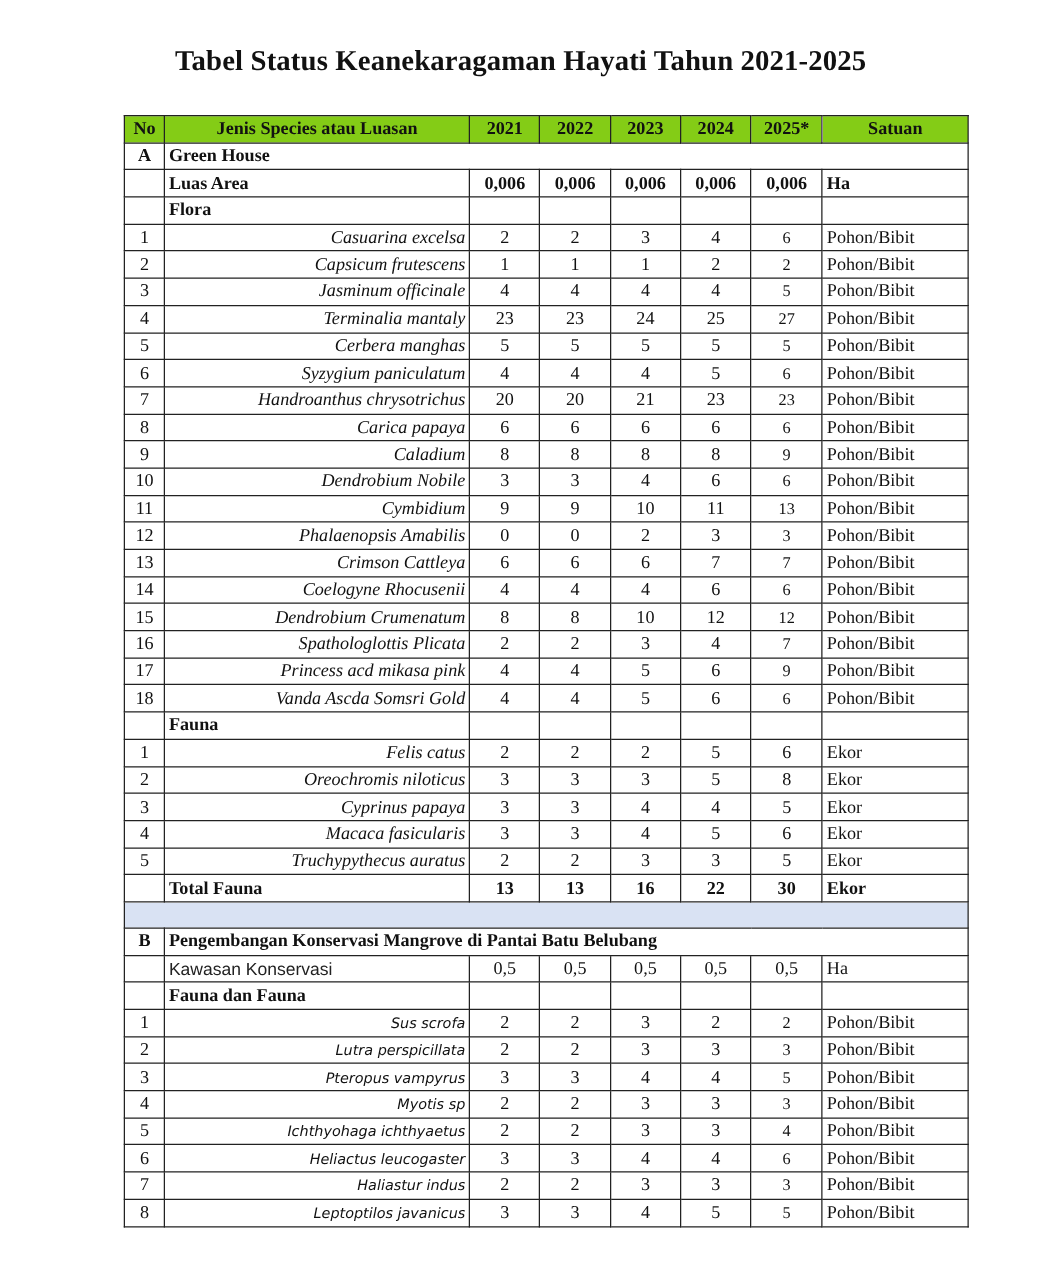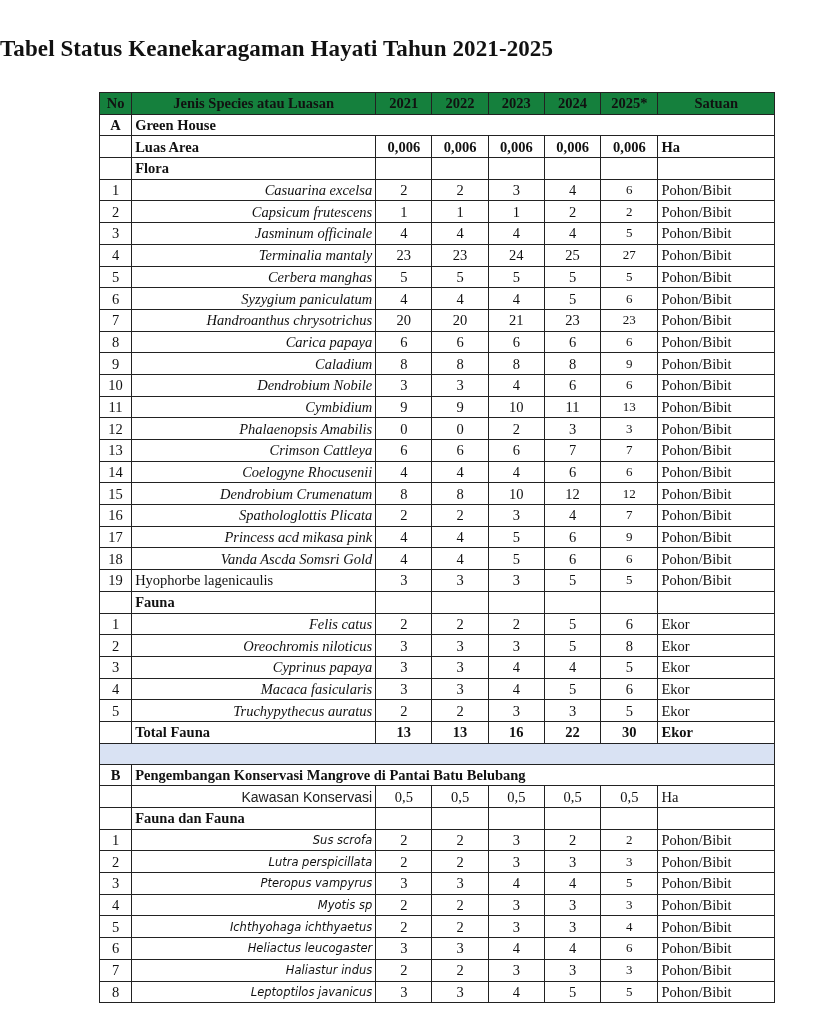--- a/index.html
+++ b/index.html
@@ -1,32 +1,32 @@
 <!DOCTYPE html>
 <html><head>
   <meta charset="utf-8">
   <style>
     html, body { margin: 0; padding: 0; background: #ffffff; }
     body { width: 833px; height: 1024px; overflow: hidden; position: relative; font-family: "Liberation Serif", serif; color: #111; }
-    .title { position: absolute; top: 36px; left: 0; width: 833px; text-align: left; font-weight: bold; font-size: 23px; letter-spacing: 0.1px; }
+    .title { position: absolute; top: 36px; left: 0; width: 833px; text-align: center; font-weight: bold; font-size: 23px; letter-spacing: 0.1px; }
     table { position: absolute; top: 92px; left: 99px; border-collapse: collapse; table-layout: fixed; width: 676px; }
     col.c-no { width: 32px; }
     col.c-name { width: 243px; }
     col.c-y { width: 56px; }
     col.c-y5 { width: 57px; }
     col.c-unit { width: 116px; }
     td, th { border: 1px solid #222; padding: 0 3px; height: 20.7px; font-size: 14.5px; line-height: 18px; white-space: nowrap; overflow: hidden; }
-    th { background: #15803d; font-weight: bold; text-align: center; font-size: 14.5px; }
+    th { background: #84cc16; font-weight: bold; text-align: center; font-size: 14.5px; }
     td.no { text-align: center; }
     td.num { text-align: center; }
     td.num.small { font-size: 13px; }
     td.name { text-align: left; }
     td.name.it { font-style: italic; text-align: right; }
     td.name.sans { font-family: "DejaVu Sans", sans-serif; font-size: 11.5px; }
-    td.name.sansplain { font-family: "Liberation Sans", sans-serif; font-size: 14px; color:#222;text-align:right; }
+    td.name.sansplain { font-family: "Liberation Sans", sans-serif; font-size: 14px; color:#222; }
     tr.bold td { font-weight: bold; }
     td.unit { text-align: left; }
     tr.sep td { background: #d9e2f3; height: 20px; }
     tr.section td.span { border-right: 1px solid #222; }
   </style>
 </head>
 <body>
 
 <div class="title">Tabel Status Keanekaragaman Hayati Tahun 2021-2025</div>
 
@@ -251,30 +251,20 @@
       <tr>
         <td class="no">18</td>
         <td class="name it">Vanda Ascda Somsri Gold</td>
         <td class="num">4</td>
         <td class="num">4</td>
         <td class="num">5</td>
         <td class="num">6</td>
         <td class="num small">6</td>
         <td class="unit">Pohon/Bibit</td>
       </tr>
-      <tr>
-        <td class="no">19</td>
-        <td class="name ">Hyophorbe lagenicaulis</td>
-        <td class="num">3</td>
-        <td class="num">3</td>
-        <td class="num">3</td>
-        <td class="num">5</td>
-        <td class="num small">5</td>
-        <td class="unit">Pohon/Bibit</td>
-      </tr>
       <tr class="bold">
         <td class="no"></td>
         <td class="name">Fauna</td>
         <td></td>
         <td></td>
         <td></td>
         <td></td>
         <td></td>
         <td></td>
       </tr>

